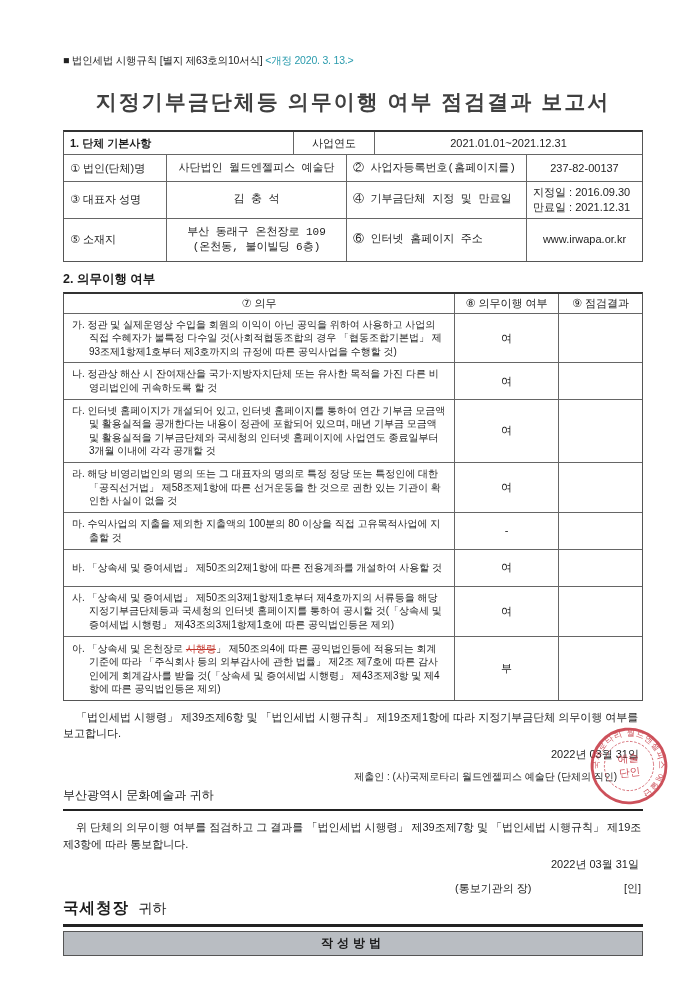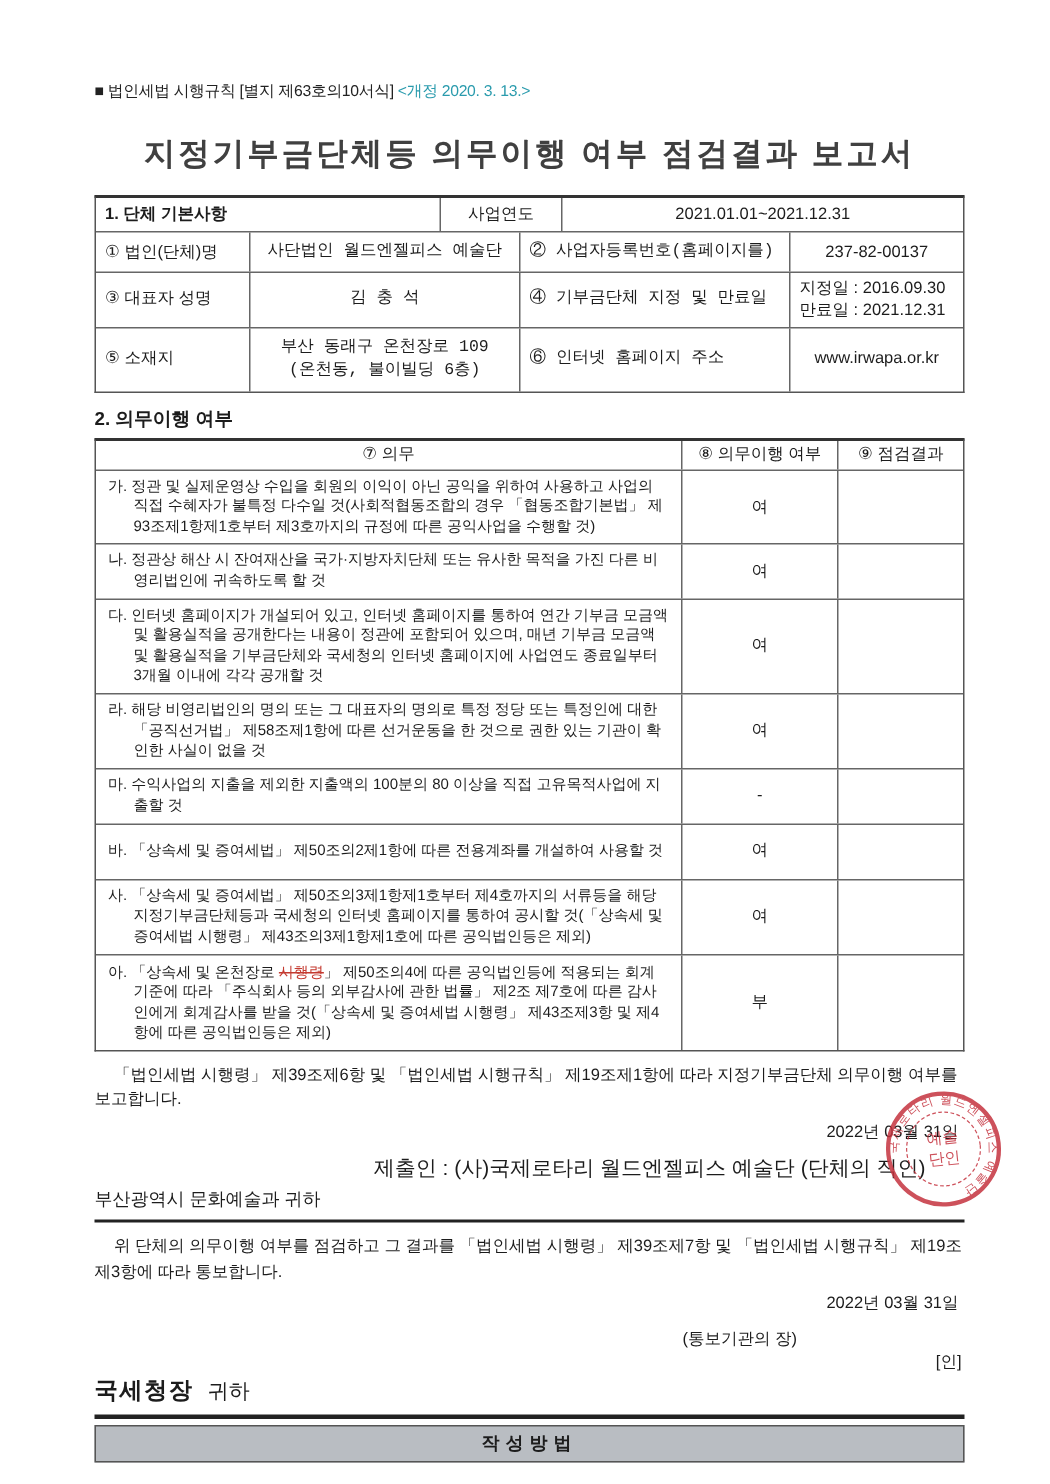--- a/index.html
+++ b/index.html
@@ -34,24 +34,24 @@
         justify-content:center;}
   .status{width:104px;flex:none;align-items:center;justify-content:center;text-align:center;font-size:11px;}
   .result{width:84px;flex:none;}
   .tall{min-height:36px;}
   .strike-red{color:#c43a30;text-decoration:line-through;}
 
   
   .para{font-size:11px;line-height:1.5;margin-top:8px;text-indent:13px;}
   .date-right{font-size:11px;text-align:right;margin-top:5px;padding-right:4px;}
   .submit-wrap{position:relative;}
-  .submitter-line{font-size:14px;text-align:right;padding-right:26px;margin-top:8px;}
+  .submitter-line{font-size:10px;text-align:right;padding-right:26px;margin-top:8px;}
   .recipient1{font-size:12px;margin-top:3px;}
   .hr-thick{height:2.5px;background:#222;margin-top:5px;}
-  .notifier-line{display:flex;font-size:11px;margin-top:9px;flex-direction:column;}
+  .notifier-line{display:flex;font-size:11px;margin-top:9px;}
   .notifier{margin-left:392px;}
   .seal-mark{margin-left:auto;padding-right:2px;}
   .recipient2-line{margin-top:2px;}
   .recipient2{font-size:15.5px;font-weight:bold;letter-spacing:1px;}
   .recipient2-suffix{font-size:14px;margin-left:5px;}
 
   
   .seal{position:absolute;top:-22px;right:-27px;width:82px;height:82px;opacity:.85;
         transform:rotate(-6deg);pointer-events:none;}
 

